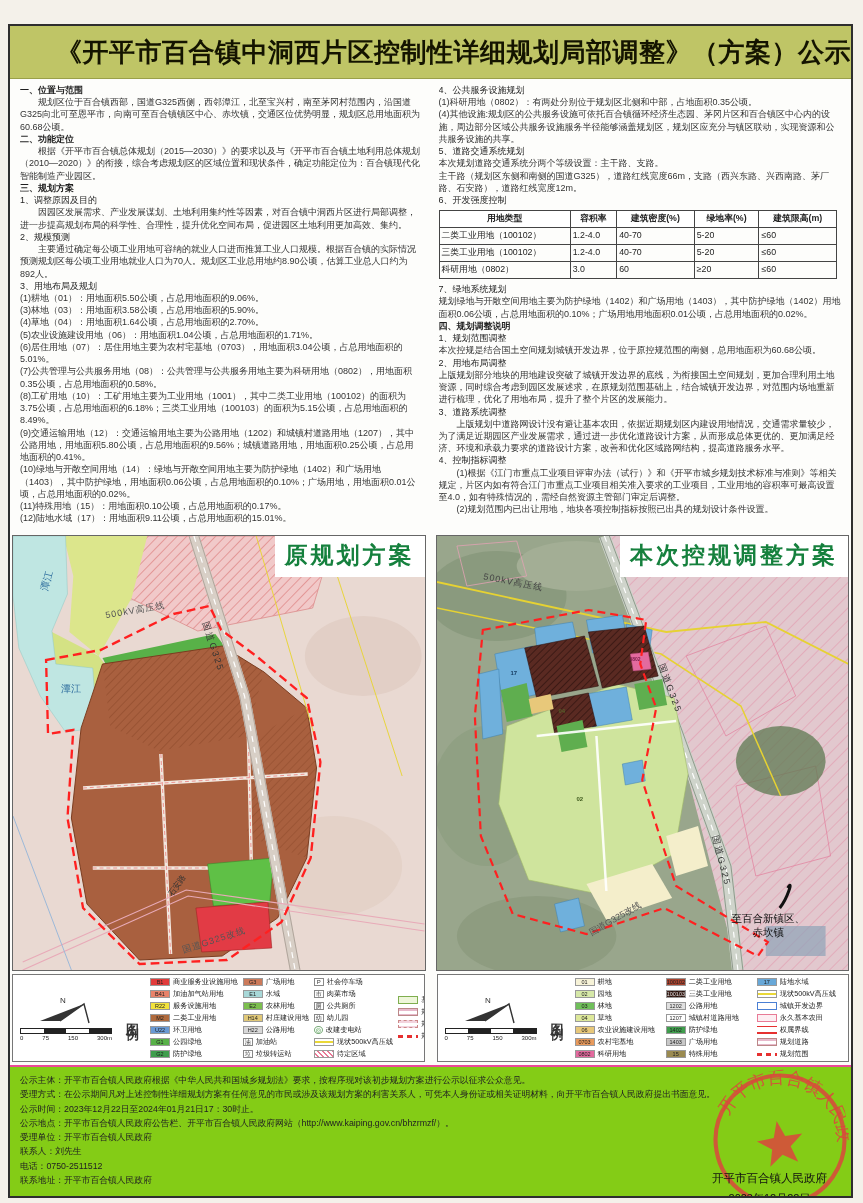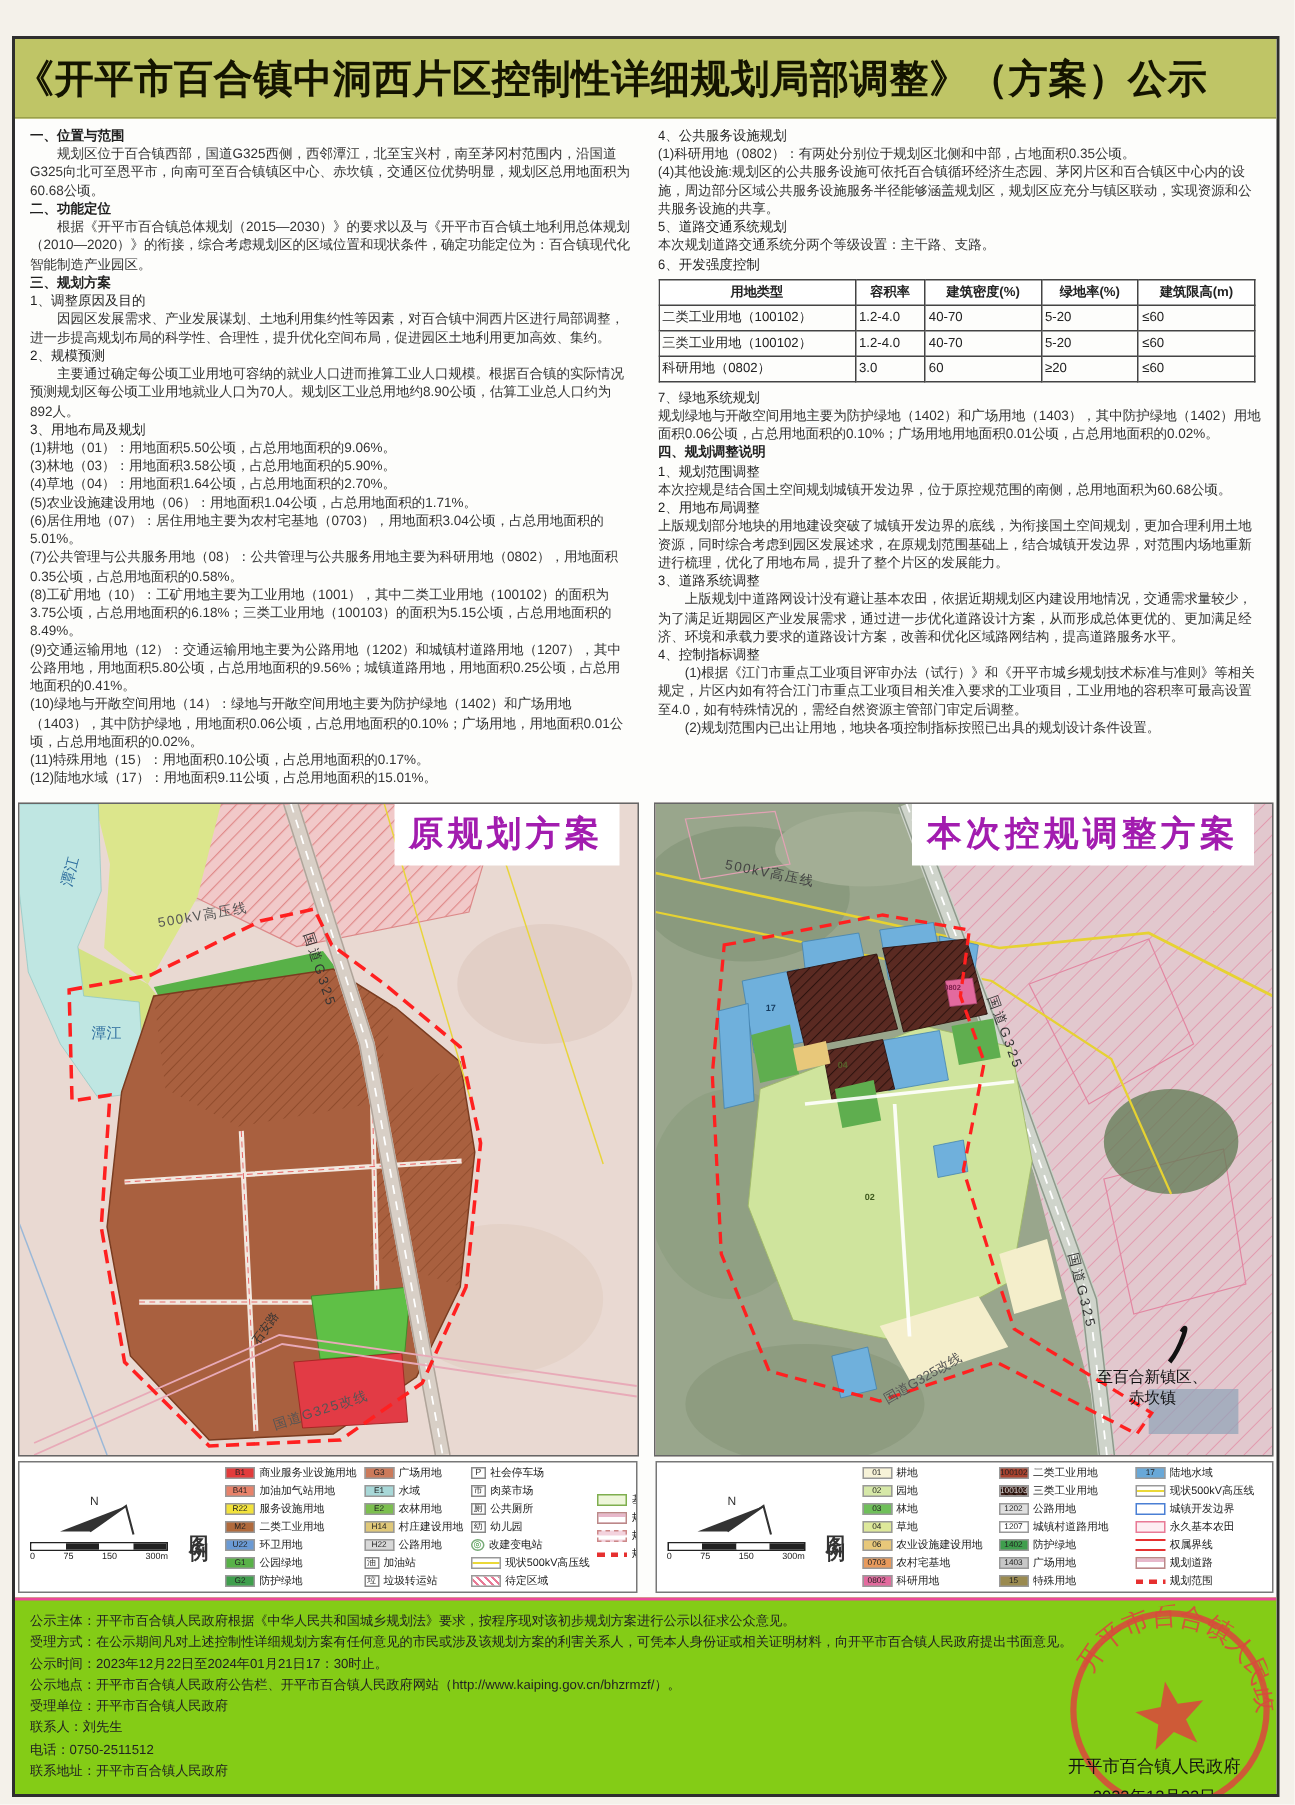--- a/index.html
+++ b/index.html
@@ -1,36 +1,36 @@
 <!DOCTYPE html>
 <html><head>
 <meta charset="utf-8">
 <style>
   html,body{margin:0;padding:0}
   body{width:863px;height:1203px;background:#f4f1ea;font-family:"Liberation Sans","DejaVu Sans",sans-serif;color:#222;position:relative;overflow:hidden}
   .sheet{position:absolute;left:8px;top:24px;width:845px;height:1174px;background:#fdfdfb;border:2px solid #2e2e2e;box-sizing:border-box;overflow:hidden}
   
-  .title-band{height:52px;background:#bfc566;display:flex;align-items:center;justify-content:flex-start;border-bottom:1px solid #9aa04a}
+  .title-band{height:52px;background:#bfc566;display:flex;align-items:center;justify-content:flex-end;border-bottom:1px solid #9aa04a}
   .title-band span{font-size:26px;font-weight:bold;color:#141400;letter-spacing:.5px;white-space:nowrap}
   
   .cols{display:flex;gap:16px;padding:5px 10px 0 10px;height:456px;box-sizing:border-box;overflow:hidden}
   .col{flex:1;font-size:9px;line-height:1.36;color:#333;overflow:hidden}
   .ln{margin:0}
   .ln.h{font-weight:bold;color:#1f1f1f}
   .ln.s{color:#1f1f1f}
   .ln.p{text-indent:2em}
   table.ctl{border-collapse:collapse;width:99%;margin:4px 0;font-size:8.8px;color:#222}
   .ctl th,.ctl td{border:1px solid #444;padding:2px 2px}
   .ctl th{font-weight:bold;background:#fff}
   .ctl td:first-child{width:33%}
   
   .maps{display:flex;gap:10px;padding:0 2px;height:436px;box-sizing:border-box}
   .map{position:relative;flex:1;border:1px solid #666;overflow:hidden;background:#e9d9d2}
   .map svg.base{position:absolute;left:0;top:0;width:100%;height:100%}
-  .map-title{position:absolute;top:0;right:12px;background:#fff;padding:4px 10px 6px;font-size:23px;font-weight:bold;color:#a21caf;letter-spacing:3px;z-index:5;white-space:nowrap}
+  .map-title{position:absolute;top:0;right:0;background:#fff;padding:4px 10px 6px;font-size:23px;font-weight:bold;color:#15803d;letter-spacing:3px;z-index:5;white-space:nowrap}
   .mlab{position:absolute;font-size:9px;color:#333;white-space:nowrap;z-index:4}
   .l-river1{left:24px;top:38px;transform:rotate(-75deg);color:#2e6e9e;font-size:10px}
   .l-river2{left:48px;top:146px;color:#2e6e9e;font-size:10px}
   .l-500{left:92px;top:68px;transform:rotate(-10deg);color:#555;letter-spacing:1px}
   .l-g325{left:198px;top:84px;transform:rotate(72deg);transform-origin:left top;letter-spacing:2px}
   .l-shian{left:152px;top:344px;transform:rotate(-55deg);font-size:8px}
   .l-reroute{left:168px;top:398px;transform:rotate(-18deg);color:#555;letter-spacing:1px}
   .r-to-north{left:198px;top:5px;font-size:11px;color:#111}
   .r-500{left:46px;top:40px;transform:rotate(11deg);color:#444;letter-spacing:1px}
   .r-g325a{left:230px;top:126px;transform:rotate(70deg);transform-origin:left top;letter-spacing:2px}
@@ -109,20 +109,21 @@
         <p class="ln i">(11)特殊用地（15）：用地面积0.10公顷，占总用地面积的0.17%。</p>
         <p class="ln i">(12)陆地水域（17）：用地面积9.11公顷，占总用地面积的15.01%。</p>
       </div>
     <div class="col">
       <div>
           <p class="ln s">4、公共服务设施规划</p>
           <p class="ln i">(1)科研用地（0802）：有两处分别位于规划区北侧和中部，占地面积0.35公顷。</p>
           <p class="ln i">(4)其他设施:规划区的公共服务设施可依托百合镇循环经济生态园、茅冈片区和百合镇区中心内的设施，周边部分区域公共服务设施服务半径能够涵盖规划区，规划区应充分与镇区联动，实现资源和公共服务设施的共享。</p>
           <p class="ln s">5、道路交通系统规划</p>
           <p class="ln i">本次规划道路交通系统分两个等级设置：主干路、支路。</p>
+          <p class="ln i">主干路（规划区东侧和南侧的国道G325），道路红线宽度66m，支路（西兴东路、兴西南路、茅厂路、石安路），道路红线宽度12m。</p>
           <p class="ln s">6、开发强度控制</p>
         </div>
       <table class="ctl">
         <thead>
           <tr>
               <th>用地类型</th>
               <th>容积率</th>
               <th>建筑密度(%)</th>
               <th>绿地率(%)</th>
               <th>建筑限高(m)</th>

